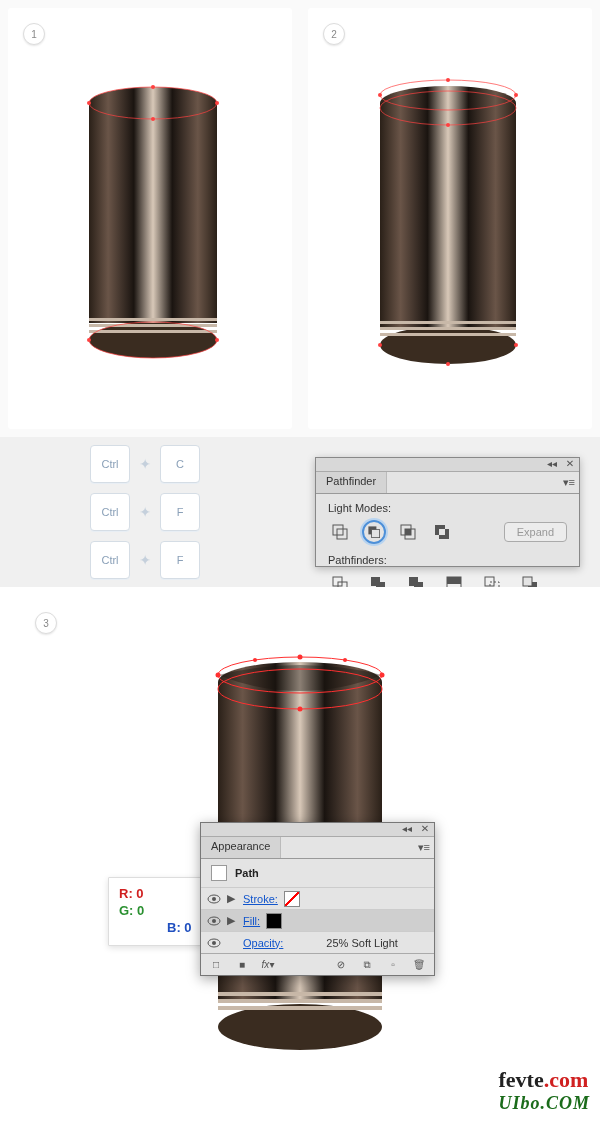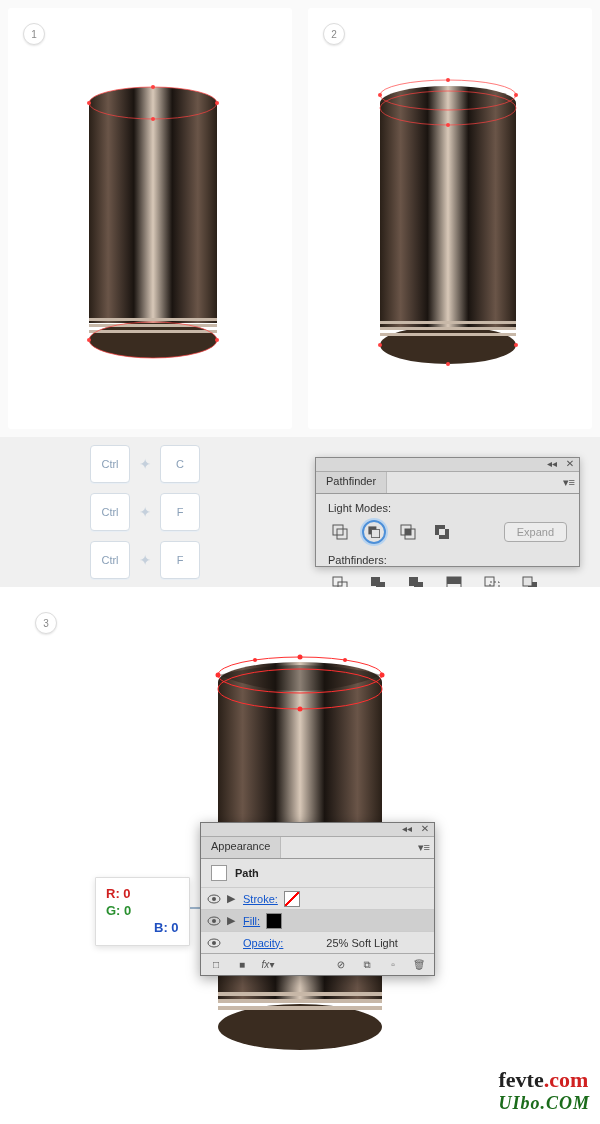--- a/index.html
+++ b/index.html
@@ -43,21 +43,21 @@
 .ap-row { display: flex; align-items: center; height: 22px; padding: 0 6px; gap: 6px; border-top: 1px solid #ccc; }
 .ap-row.sel { background: #cfcfcf; }
 .ap-arrow { width: 10px; color: #555; }
 .ap-label { color: #1155cc; text-decoration: underline; flex-shrink: 0; }
 .ap-swatch { width: 16px; height: 16px; border: 1px solid #888; }
 .ap-val { color: #333; margin-left: 37px; }
 .ap-footer { display: flex; height: 22px; border-top: 1px solid #aaa; align-items: center; padding: 0 4px; gap: 4px; }
 .ap-footer-btn { width: 22px; height: 18px; display: flex; align-items: center; justify-content: center; color: #555; font-size: 10px; }
 .ap-footer-spacer { flex: 1; }
 
-.rgb-box { position: absolute; left: 95px; top: 290px; background: #fff; border: 1px solid #ddd; border-radius: 1px; padding: 8px 10px; box-shadow: 0 2px 6px rgba(0,0,0,0.12); }
+.rgb-box { position: absolute; left: 108px; top: 290px; background: #fff; border: 1px solid #ddd; border-radius: 1px; padding: 8px 10px; box-shadow: 0 2px 6px rgba(0,0,0,0.12); }
 .rgb-line { font-weight: bold; font-size: 13px; line-height: 1.3; }
 .r { color: #d02020; } .g { color: #2a9030; } .b { color: #2050c0; padding-left: 48px; }
 .rgb-connector { position: absolute; left: 150px; top: 320px; width: 60px; height: 2px; border-top: 2px solid #a0b8d0; }
 
 .watermark { position: absolute; right: 10px; bottom: 10px; text-align: left; }
 .wm1 { font-family: Georgia, serif; font-size: 22px; font-weight: bold; color: #222; }
 .wm1 .red { color: #d02020; }
 .wm2 { font-size: 18px; font-weight: bold; color: #1a6b1a; font-style: italic; letter-spacing: 1px; font-family: Liberation Serif, serif; }
 
 .eye-svg { width: 14px; height: 10px; }

